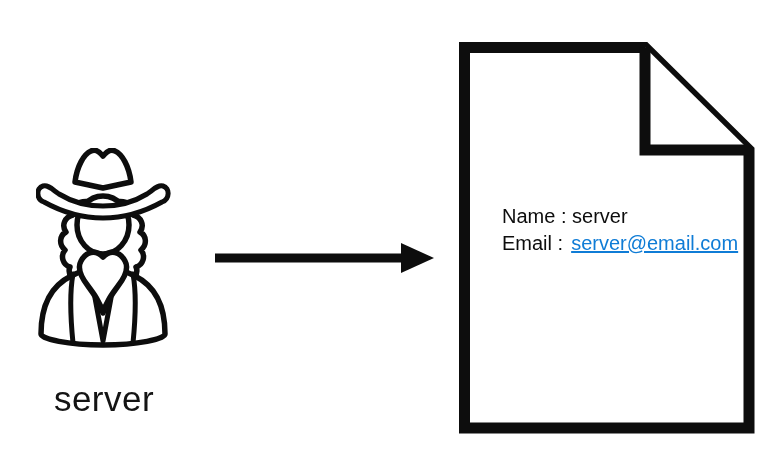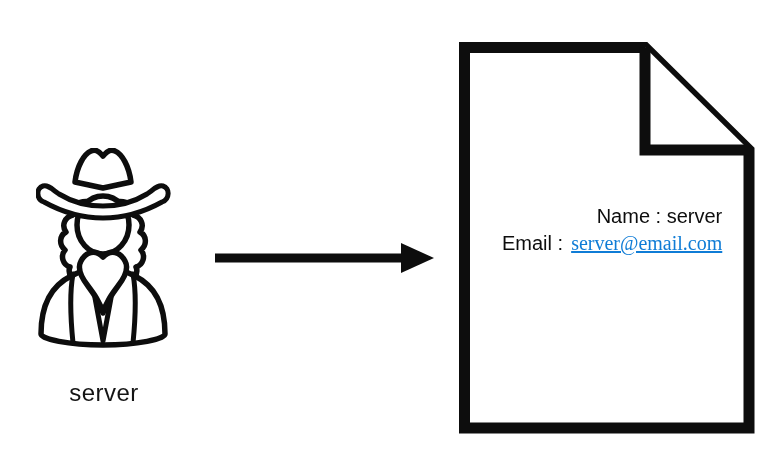--- a/index.html
+++ b/index.html
@@ -19,21 +19,21 @@
   .actor {
     position: absolute;
     left: 36px;
     top: 148px;
     width: 136px;
     text-align: center;
   }
   .actor svg { display: block; }
   .actor-label {
     margin-top: 31px;
-    font-size: 24px;
+    font-size: 35px;
     letter-spacing: 0.5px;
     color: #141414;
   }
   
   .arrow {
     position: absolute;
     left: 213px;
     top: 240px;
   }
   
@@ -43,28 +43,26 @@
     top: 40px;
   }
   .doc-text {
     position: absolute;
     left: 502px;
     top: 203px;
     font-size: 20px;
     line-height: 27px;
     white-space: nowrap;
     color: #0d0d0d;
-    text-align: right;
   }
   .doc-text .email-label { margin-right: 8px; }
   .doc-text a {
     color: var(--link-color, #0f7cd6);
     text-decoration: underline;
     cursor: pointer;
-    font-family: Liberation Serif, serif;
   }
   .stroke {
     fill: none;
     stroke: #0d0d0d;
     stroke-linecap: round;
     stroke-linejoin: round;
   }
   .fillwhite { fill: #ffffff; }
 </style>
 </head>

